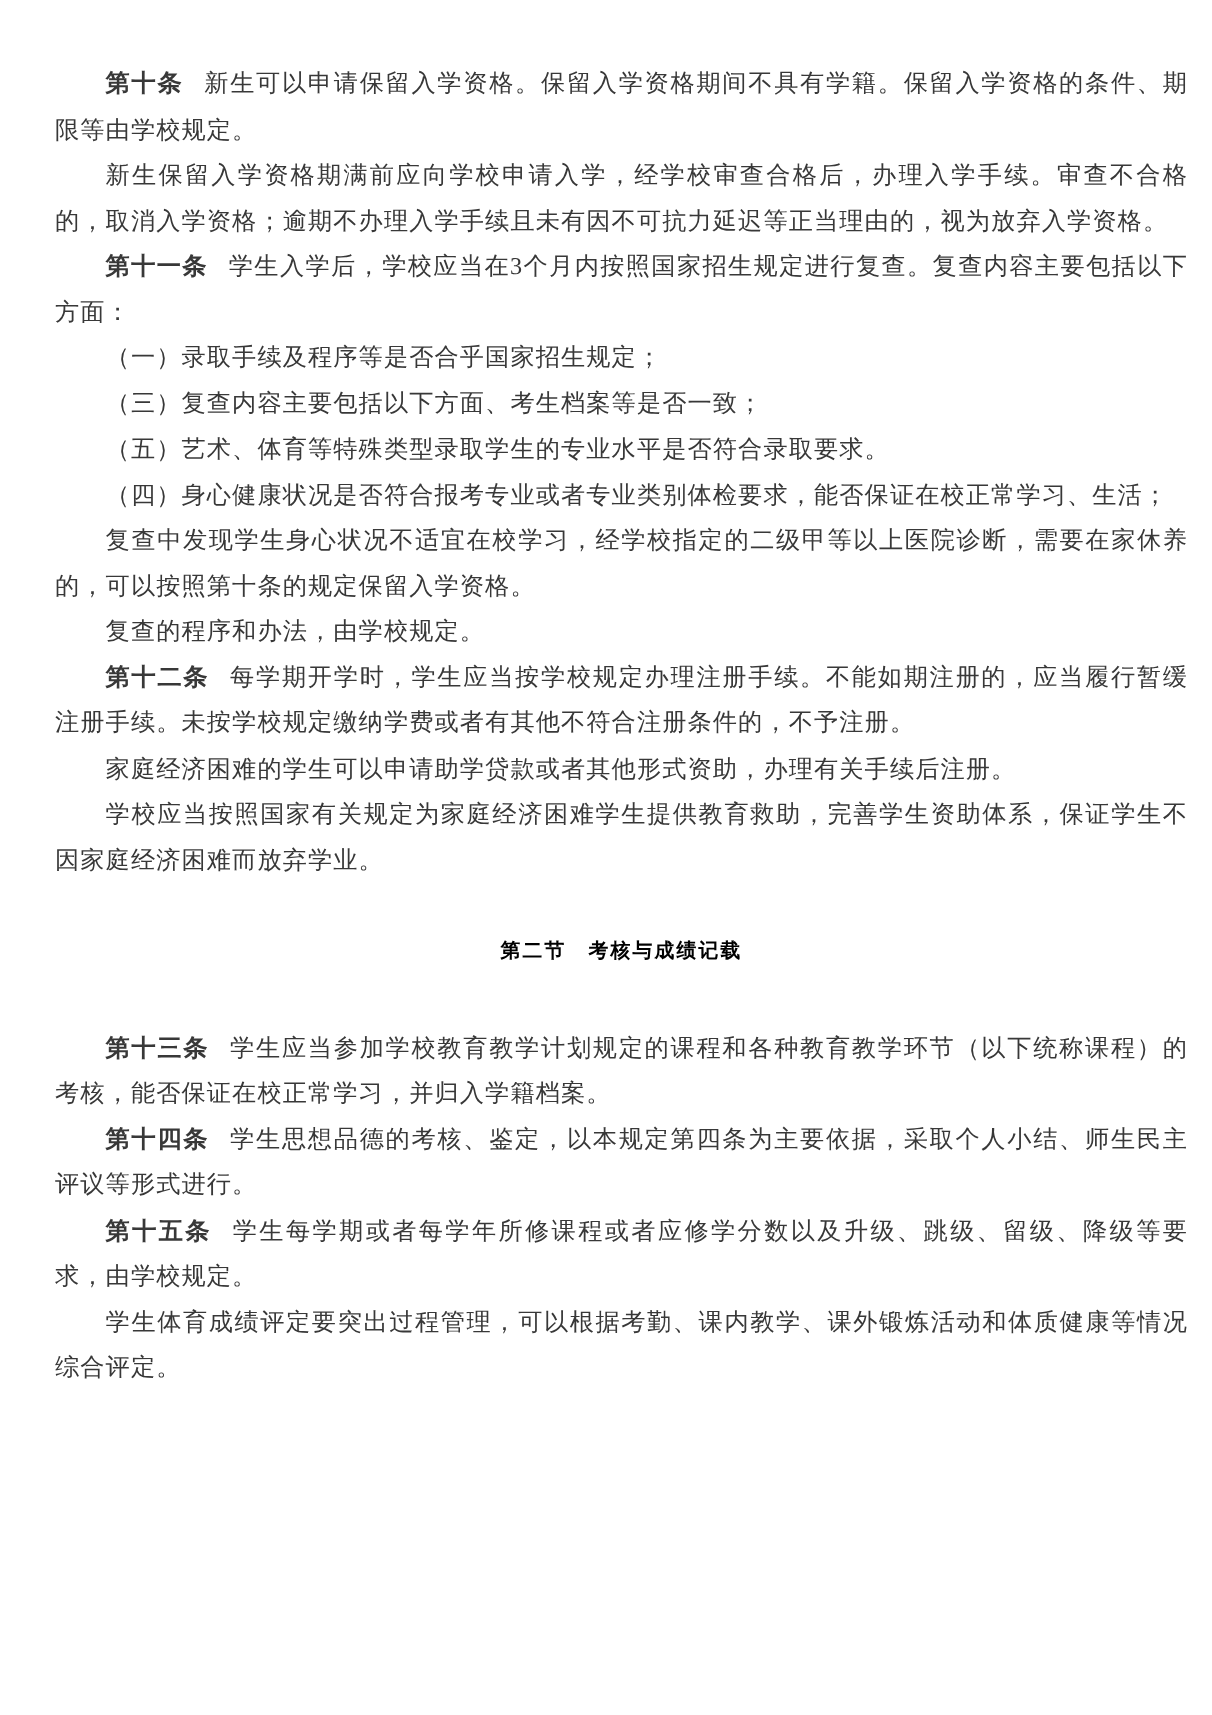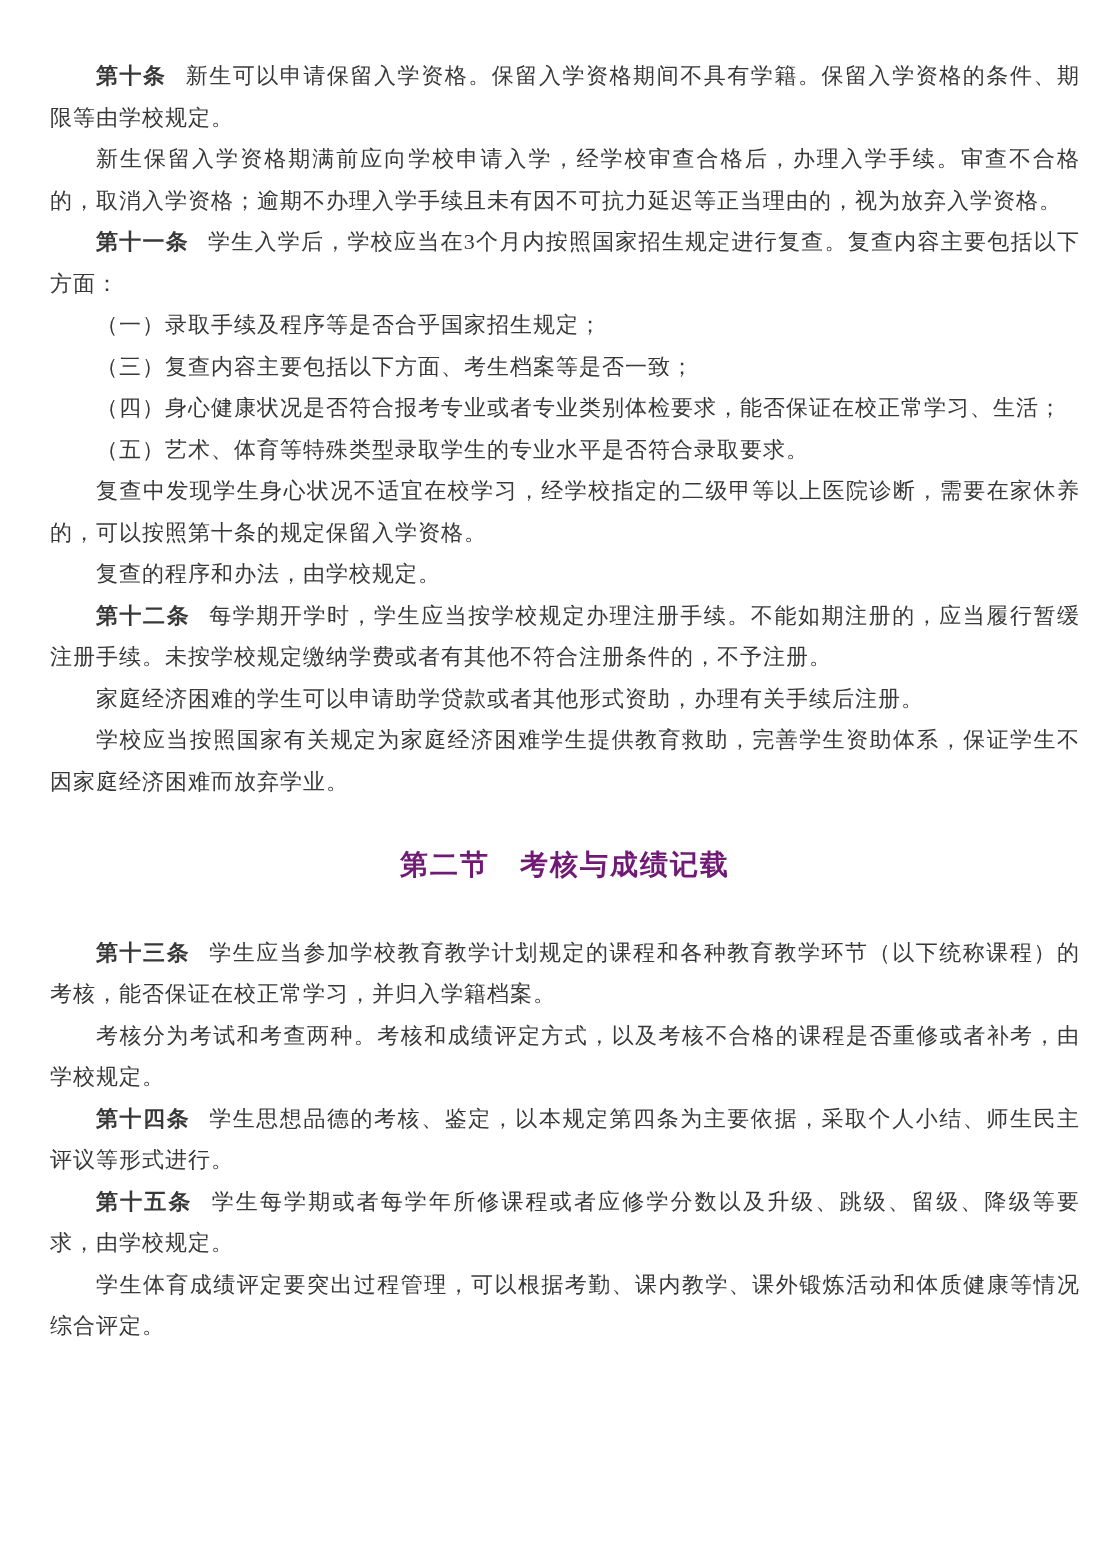--- a/index.html
+++ b/index.html
@@ -35,44 +35,43 @@
   span.lead {
     font-weight: 700;
     margin-right: 19px;
     font-family: "Liberation Sans", "DejaVu Sans", sans-serif;
   }
   h2.section-heading {
     margin: 42px 0 46px 0;
     padding: 0;
     text-indent: 0;
     text-align: center;
-    font-size: 28px;
+    font-size: 18px;
     font-weight: 700;
     letter-spacing: 2px;
-    color: #701a75;
+    color: #000000;
     font-family: "Liberation Sans", "DejaVu Sans", sans-serif;
   }
 </style>
 </head>
 <body>
 
 <div class="page">
   <div id="doc-body">
       <p class="para article"><span class="lead">第十条</span><span>新生可以申请保留入学资格。保留入学资格期间不具有学籍。保留入学资格的条件、期限等由学校规定。</span></p>
       <p class="para body">新生保留入学资格期满前应向学校申请入学，经学校审查合格后，办理入学手续。审查不合格的，取消入学资格；逾期不办理入学手续且未有因不可抗力延迟等正当理由的，视为放弃入学资格。</p>
       <p class="para article"><span class="lead">第十一条</span><span>学生入学后，学校应当在3个月内按照国家招生规定进行复查。复查内容主要包括以下方面：</span></p>
       <p class="para body">（一）录取手续及程序等是否合乎国家招生规定；</p>
       <p class="para body">（三）复查内容主要包括以下方面、考生档案等是否一致；</p>
+      <p class="para body">（五）艺术、体育等特殊类型录取学生的专业水平是否符合录取要求。</p>
       <p class="para body">（四）身心健康状况是否符合报考专业或者专业类别体检要求，能否保证在校正常学习、生活；</p>
-      <p class="para body">（五）艺术、体育等特殊类型录取学生的专业水平是否符合录取要求。</p>
       <p class="para body">复查中发现学生身心状况不适宜在校学习，经学校指定的二级甲等以上医院诊断，需要在家休养的，可以按照第十条的规定保留入学资格。</p>
       <p class="para body">复查的程序和办法，由学校规定。</p>
       <p class="para article"><span class="lead">第十二条</span><span>每学期开学时，学生应当按学校规定办理注册手续。不能如期注册的，应当履行暂缓注册手续。未按学校规定缴纳学费或者有其他不符合注册条件的，不予注册。</span></p>
       <p class="para body">家庭经济困难的学生可以申请助学贷款或者其他形式资助，办理有关手续后注册。</p>
       <p class="para body">学校应当按照国家有关规定为家庭经济困难学生提供教育救助，完善学生资助体系，保证学生不因家庭经济困难而放弃学业。</p>
       <h2 class="section-heading">第二节　考核与成绩记载</h2>
       <p class="para article"><span class="lead">第十三条</span><span>学生应当参加学校教育教学计划规定的课程和各种教育教学环节（以下统称课程）的考核，能否保证在校正常学习，并归入学籍档案。</span></p>
-      <p class="para body">考核分为考试和考查两种。考核和成绩评定方式，以及考核不合格的课程是否重修或者补考，由学校规定。</p>
       <p class="para article"><span class="lead">第十四条</span><span>学生思想品德的考核、鉴定，以本规定第四条为主要依据，采取个人小结、师生民主评议等形式进行。</span></p>
       <p class="para article"><span class="lead">第十五条</span><span>学生每学期或者每学年所修课程或者应修学分数以及升级、跳级、留级、降级等要求，由学校规定。</span></p>
       <p class="para body">学生体育成绩评定要突出过程管理，可以根据考勤、课内教学、课外锻炼活动和体质健康等情况综合评定。</p>
     </div>
 </div>
 
 </body></html>

